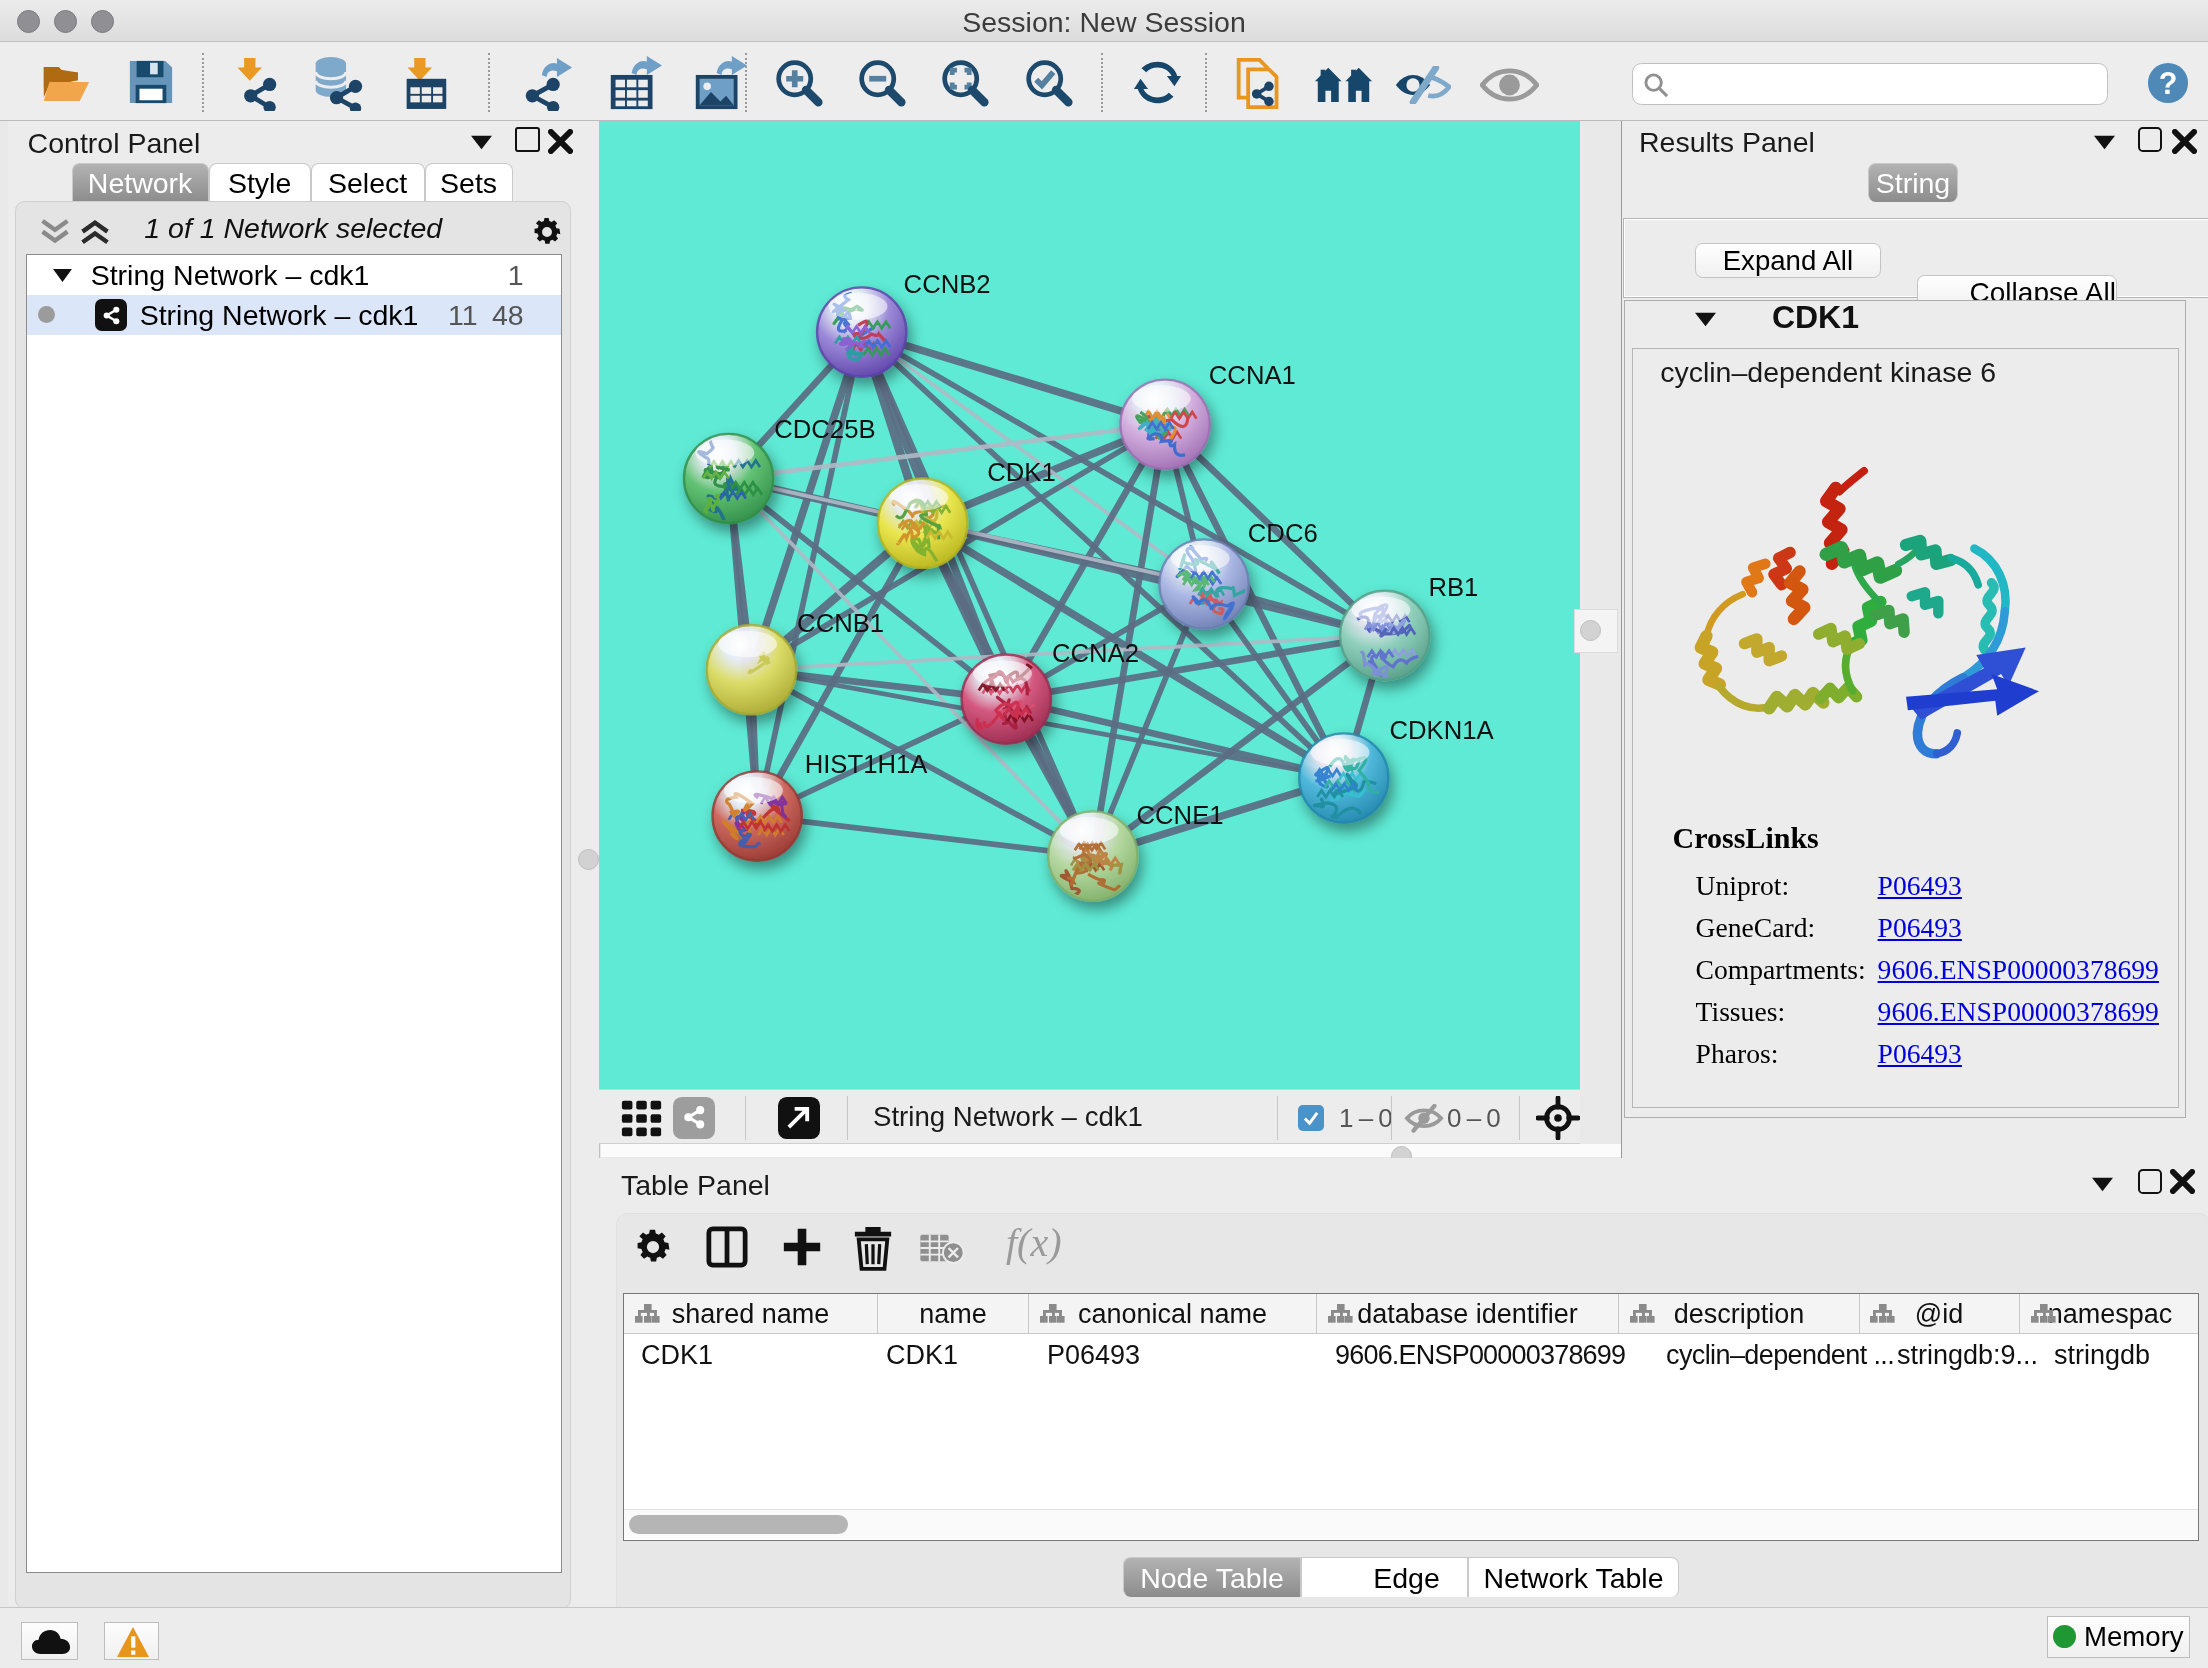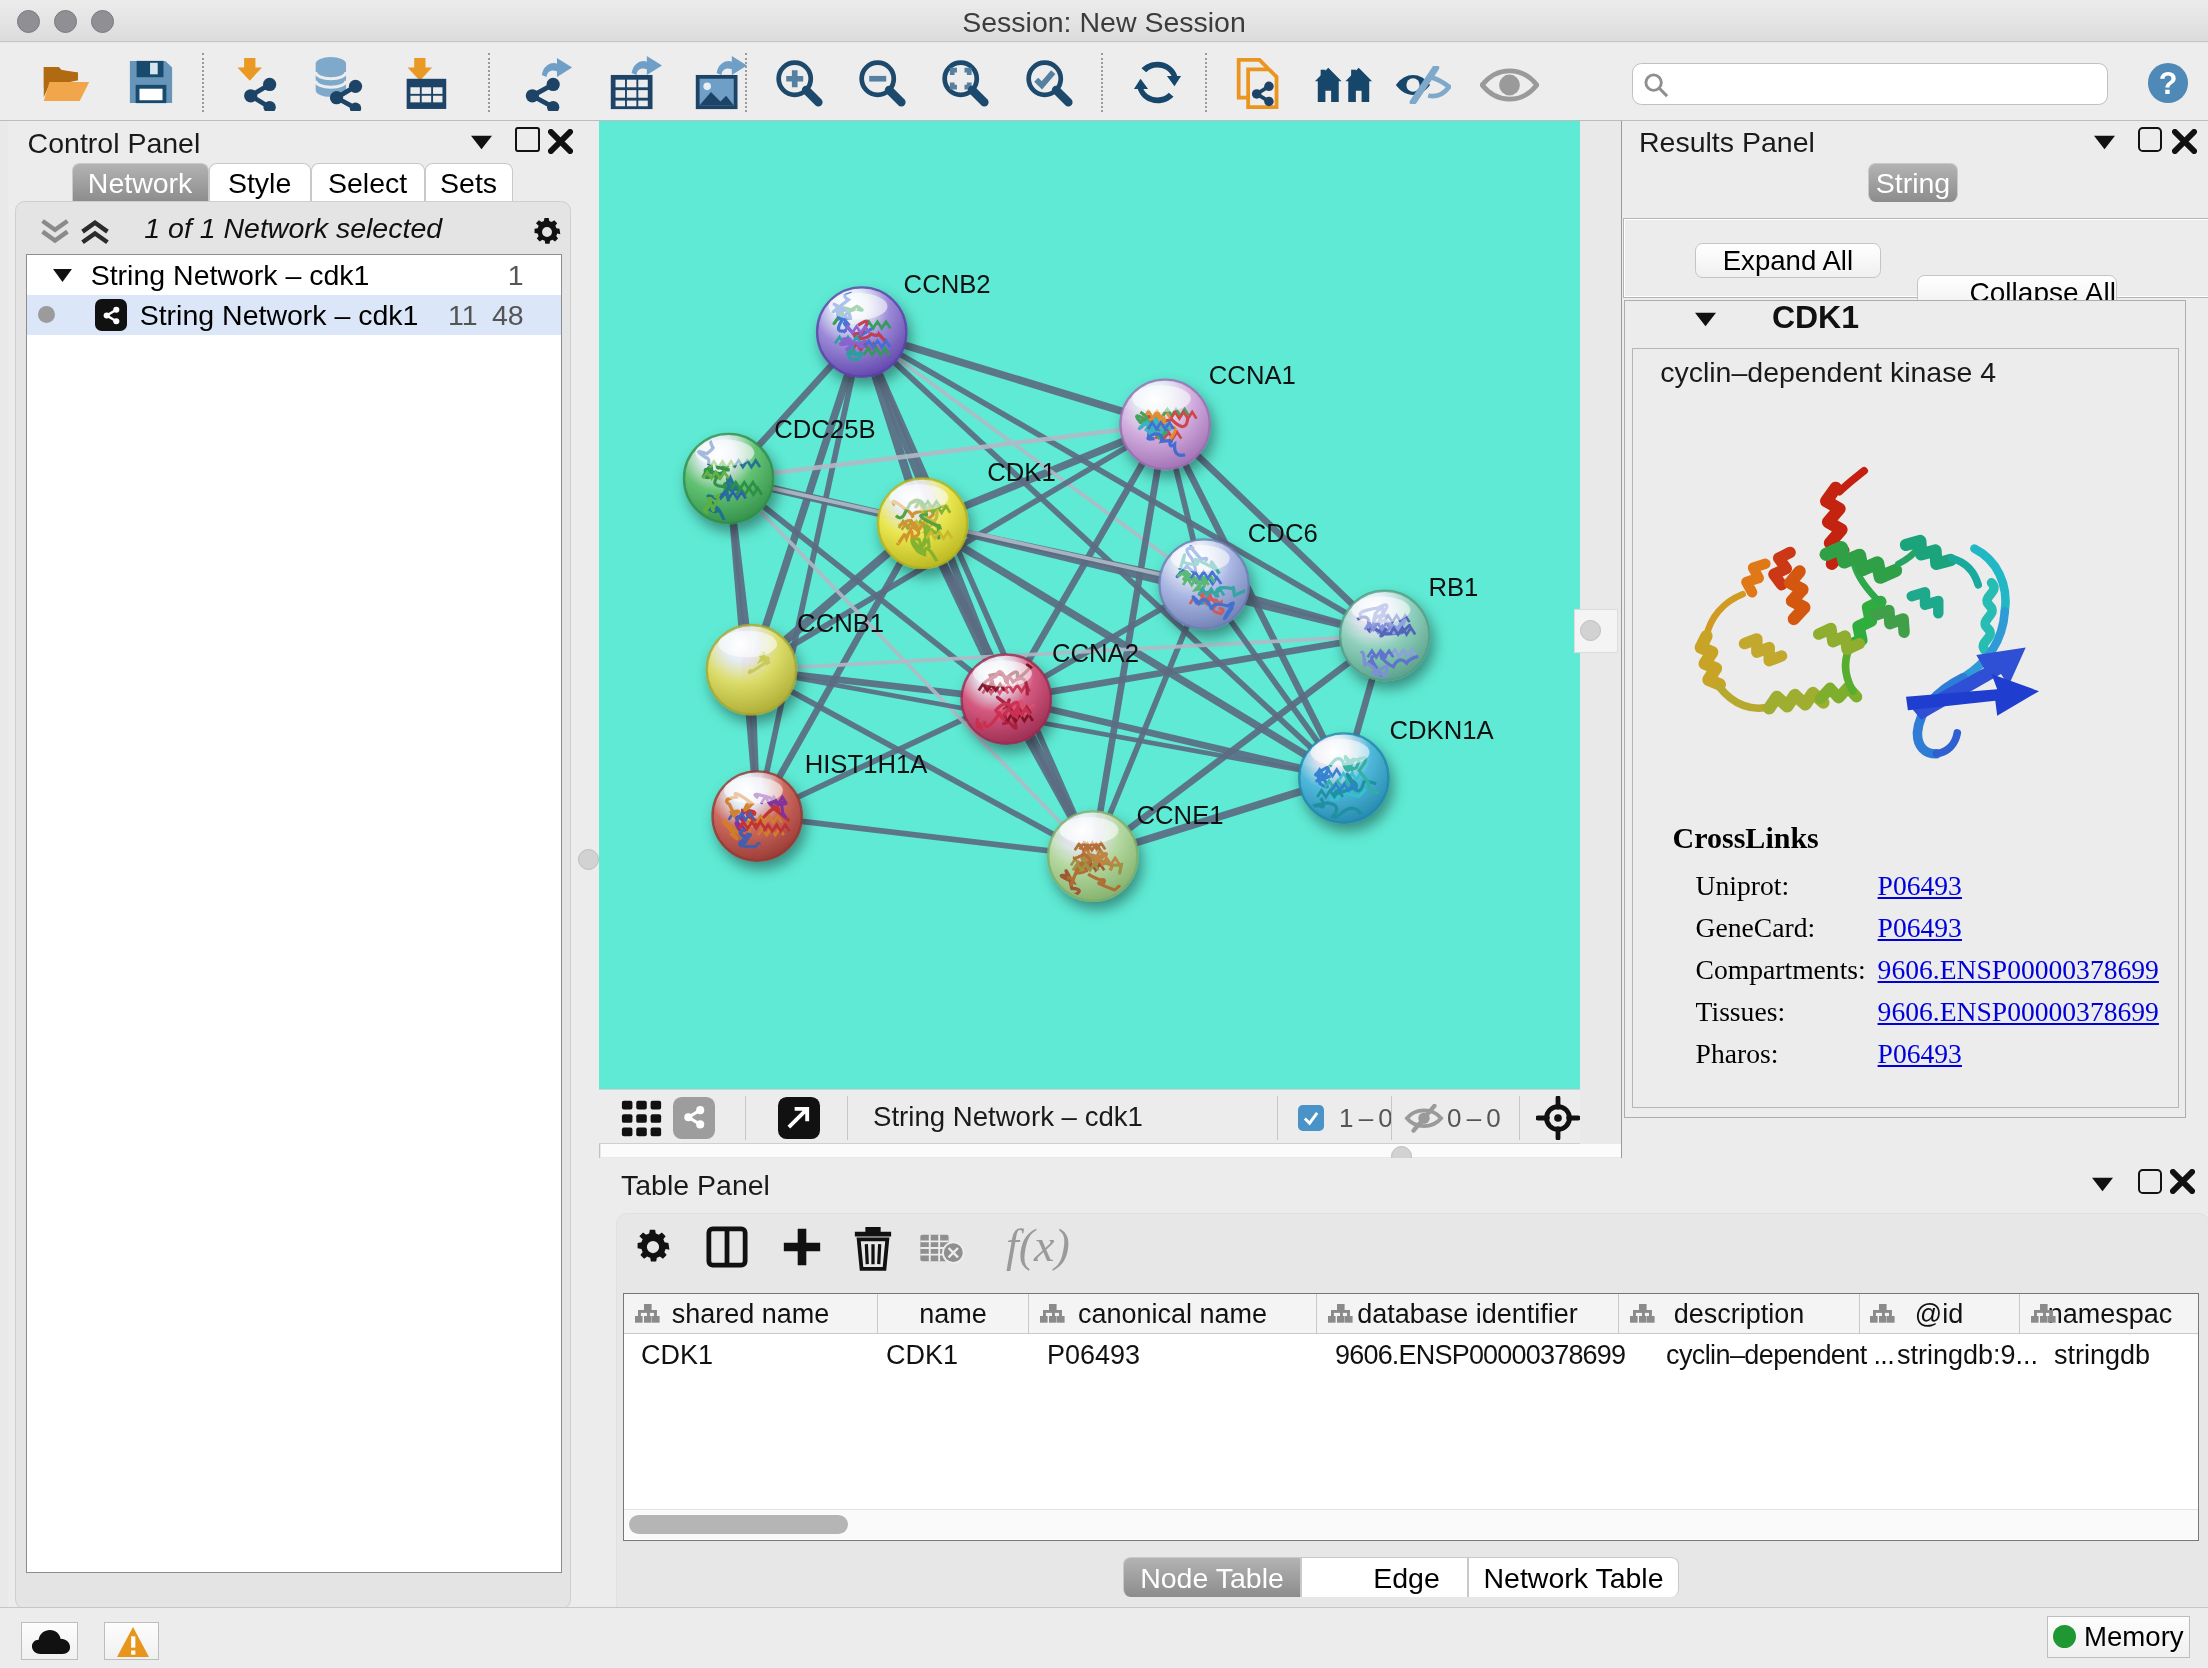--- a/index.html
+++ b/index.html
@@ -755,21 +755,21 @@
   </div>
 
   <div class="abs" style="left:1.9px;top:179px;width:562px;height:818px;border:1px solid #adadad;background:#ececec;">
     <div class="abs" style="left:0;top:0;width:100%;height:35px;">
       <svg class="abs" style="left:68px;top:7.6px;" width="25" height="21" viewBox="0 0 26 22">
           <path d="M2 4 L24 4 L13 18 Z" fill="#111"></path>
         </svg>
       <span class="abs" style="left:147px;top:-1.9px;font-size:32px;font-weight:bold;color:#111;">CDK1</span>
     </div>
     <div class="abs" style="left:6.7px;top:47px;width:547px;height:760px;border:1px solid #b5b5b5;background:#ececec;">
-      <div class="abs" style="left:27.6px;top:6.7px;font-size:28.5px;color:#1a1a1a;">cyclin–dependent kinase 4</div>
+      <div class="abs" style="left:27.6px;top:6.7px;font-size:28.5px;color:#1a1a1a;">cyclin–dependent kinase 6</div>
       <svg class="abs" style="left:45px;top:112px;" width="361" height="314" viewBox="0 0 380 330">
         <g fill="none" stroke-linecap="round" stroke-linejoin="round">
           <path d="M196 10 C186 18 178 24 170 32" stroke="#c41f10" stroke-width="8"></path>
           <path d="M166 28 l-10 14 l14 8 l-12 14 l14 8 l-12 14 l14 8 l-12 14" stroke="#c42310" stroke-width="13"></path>
           <path d="M118 96 l-12 6 l8 11 l-13 6 l8 11" stroke="#cc3815" stroke-width="12"></path>
           <path d="M128 116 l-10 12 l13 7 l-11 12 l13 7 l-11 12" stroke="#d4570f" stroke-width="13"></path>
           <path d="M92 108 l-13 4 l6 11 l-13 4 l6 11" stroke="#e07818" stroke-width="11"></path>
           <path d="M68 140 C 48 148 34 164 30 184" stroke="#d19a20" stroke-width="7"></path>
           <path d="M30 184 l-6 12 l12 5 l-8 12 l12 5 l-8 12 l12 5" stroke="#c8a426" stroke-width="13"></path>
           <path d="M44 238 C 58 256 78 264 98 258" stroke="#b6a92e" stroke-width="8"></path>
@@ -843,21 +843,21 @@
   <svg class="abs" style="left:320px;top:74px;" width="46" height="32" viewBox="0 0 48 34">
     <g fill="#8f8f8f">
         <rect x="1" y="3" width="30" height="28" rx="2"></rect>
       </g>
     <g stroke="#ececec" stroke-width="2">
         <path d="M1 10 L31 10 M1 17 L31 17 M1 24 L31 24 M11 3 L11 31 M21 3 L21 31"></path>
       </g>
     <circle cx="36" cy="22" r="11" fill="#8f8f8f" stroke="#ececec" stroke-width="2"></circle>
     <path d="M31 17 L41 27 M41 17 L31 27" stroke="#ececec" stroke-width="2.6"></path>
   </svg>
-  <div class="abs" style="left:407px;top:61px;font-family:'Liberation Serif',serif;font-style:italic;font-size:46px;color:#9a9a9a;">f(x)</div>
+  <div class="abs" style="left:407px;top:61px;font-family:'Liberation Serif',serif;font-style:italic;font-size:40px;color:#9a9a9a;">f(x)</div>
 
   <div class="abs" style="left:24px;top:135px;width:1576px;height:248px;border:1.9px solid #777;background:#fff;">
     <div class="abs" style="left:0;top:0;width:100%;height:40px;background:#f4f4f4;border-bottom:1.9px solid #c9c9c9;font-size:27px;color:#111;">
       <div class="abs thc" style="left:0px;width:254px;"><span class="thi thi2"></span>shared name</div>
       <div class="abs thc" style="left:254px;width:151px;">name</div>
       <div class="abs thc" style="left:405px;width:288px;"><span class="thi thi2"></span>canonical name</div>
       <div class="abs thc" style="left:693px;width:302px;"><span class="thi thi2"></span>database identifier</div>
       <div class="abs thc" style="left:995px;width:241px;"><span class="thi thi2"></span>description</div>
       <div class="abs thc" style="left:1235px;width:161px;"><span class="thi thi2"></span>@id</div>
       <div class="abs thc" style="left:1396px;width:180px;border-right:none;"><span class="thi thi2"></span>namespac</div>

